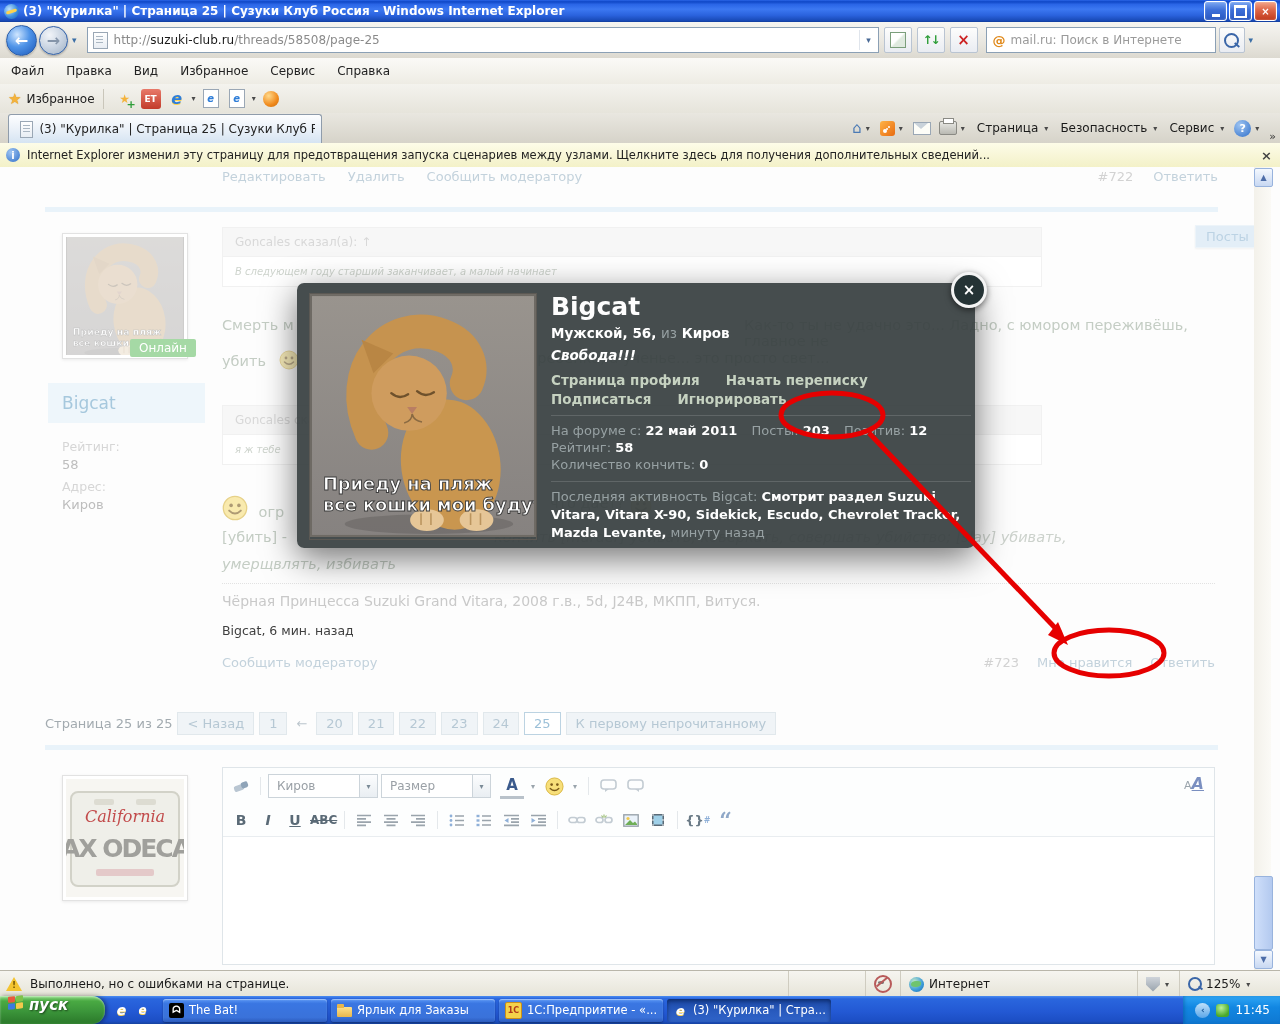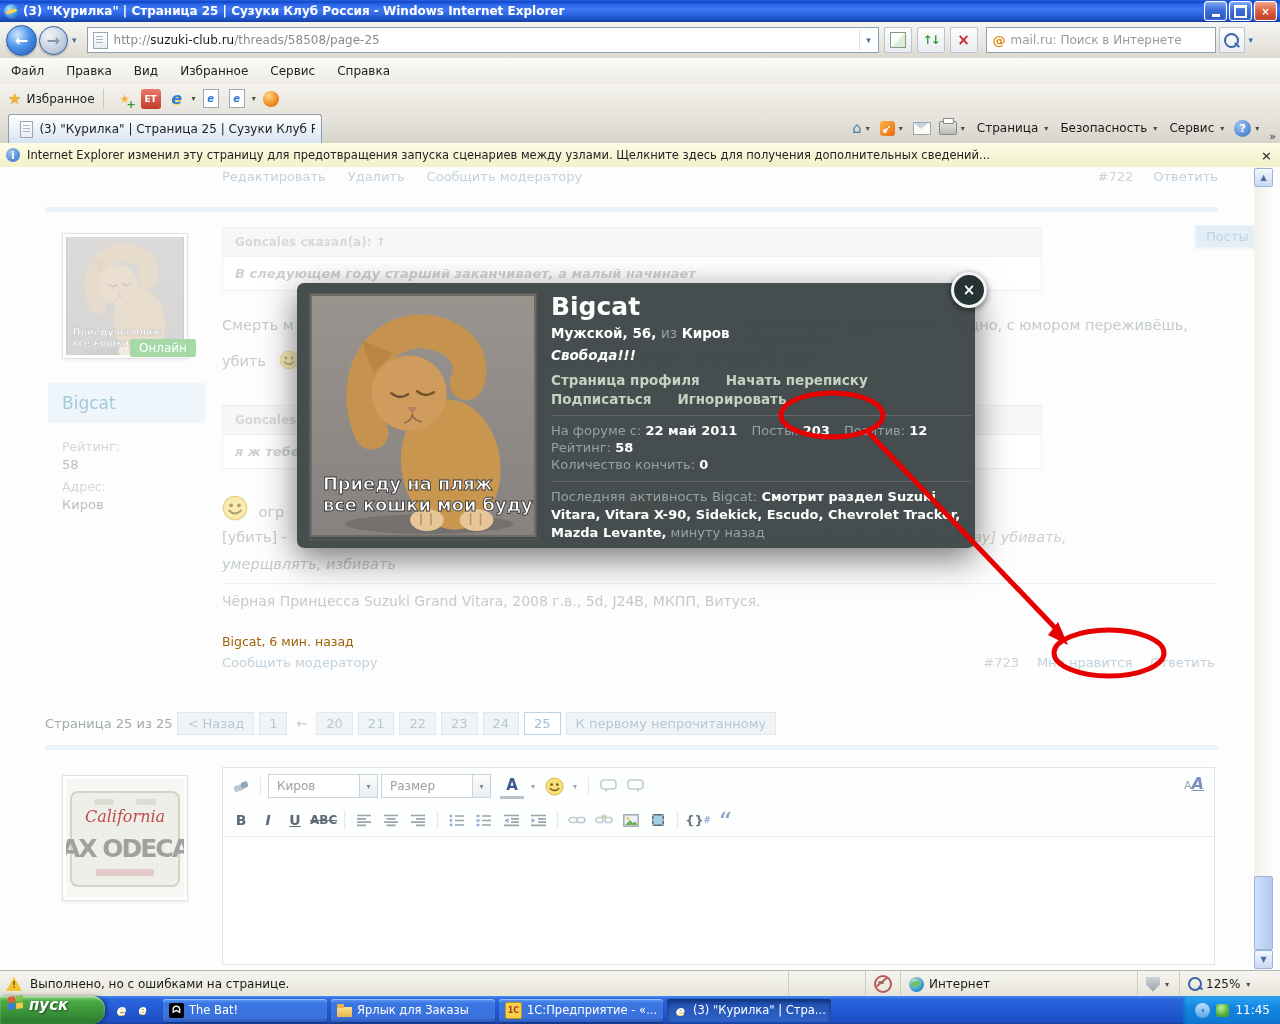--- a/index.html
+++ b/index.html
@@ -81,23 +81,23 @@
   .p722{position:absolute;left:222px;top:2px;right:62px;display:flex;font-size:13px;}
   .p722 .gap{margin-right:22px;} .p722 .right{margin-left:auto;display:flex;gap:20px;}
   .sidebox{position:absolute;left:48px;top:60px;width:157px;}
   .avatarframe{position:absolute;left:14px;top:6px;width:118px;height:118px;background:#fff;border:1px solid #e2e2e2;box-shadow:0 1px 3px #00000014;padding:3px;}
   .avatarframe svg{opacity:.33;filter:saturate(.7);}
   .onlinebadge{position:absolute;left:82px;top:112px;background:#a5d9a5;color:#fff;font-size:12px;padding:2px 9px;border-radius:2px;}
   .namestrip{position:absolute;left:0;top:156px;width:157px;height:40px;background:#eef6fb;display:flex;align-items:center;}
   .namestrip span{margin-left:14px;font-size:17px;color:#a6c8dd;}
   .udata{position:absolute;left:14px;font-size:12.5px;}
   .msg{position:absolute;left:222px;top:60px;width:993px;font-size:14px;}
-  .quote{position:absolute;width:818px;border:1px solid #f1f1f1;background:#14532d;font-weight:bold;}
+  .quote{position:absolute;width:818px;border:1px solid #f1f1f1;background:#14532d;}
   .qhead{height:28px;line-height:28px;padding:0 12px;background:#f7f7f7;color:#d8d8d8;font-size:12px;border-bottom:1px solid #f1f1f1;}
-  .qbody{padding:9px 12px;font-style:italic;color:#ced4cd;font-size:13px;background:#fff;}
+  .qbody{padding:9px 12px;font-style:italic;color:#ced4cd;font-size:10px;background:#fff;}
   .pline{position:absolute;left:0;width:993px;color:#c4cdc4;font-size:14.5px;}
   .smiley{display:inline-block;vertical-align:-4px;}
   .dotted{position:absolute;left:0;width:993px;border-top:1px dotted #e2e2e2;}
   .pfoot{position:absolute;left:0;width:993px;display:flex;font-size:13px;}
   .pfoot .right{margin-left:auto;display:flex;gap:18px;align-items:flex-end;}
   .newbadge{position:absolute;left:1195px;top:58px;background:#e3eef7;border:1px solid #edf4f9;color:#bcd3e4;font-size:13px;padding:3px 10px;box-shadow:0 1px 2px #0000000d;}
   
   .pag{position:absolute;left:45px;top:545px;display:flex;align-items:center;gap:5px;font-size:13px;color:#a3abb0;}
   .pbtn{background:#f0f4f7;border:1px solid #e1e8ec;color:#b6c8d4;padding:3px 9px;font-size:13px;}
   .pbtn.cur{background:#fff;border:1px solid #bcd3e2;color:#9cc0d8;}
@@ -401,21 +401,21 @@
           <use href="#smileyg"></use>
         </svg>
     </div>
     <div class="pline" style="top:302px">
       <span>[убить] -</span>
       <span style="position:absolute;left:272px;font-style:italic;color:#ccd2cc">кончить [murder] убивать, ковёркать, совершать убийство; [slay] убивать,</span>
     </div>
     <div class="pline" style="top:329px;font-style:italic">умерщвлять, избивать</div>
     <div class="dotted" style="top:356px"></div>
     <div class="pline" style="top:366px;color:#c9c9c9;font-size:14px">Чёрная Принцесса Suzuki Grand Vitara, 2008 г.в., 5d, J24B, МКПП, Витуся.</div>
-    <div class="pline" style="top:407px;color:#a16207;font-size:12.5px">Bigcat, 6 мин. назад</div>
+    <div class="pline" style="top:396px;color:#404040;font-size:12.5px">Bigcat, 6 мин. назад</div>
     <div class="pfoot" style="top:428px">
       <span class="fadelink">Сообщить модератору</span>
       <span class="right">
         <span class="fadegray">#723</span>
         <span class="fadelink">Мне нравится</span>
         <span class="fadelink">Ответить</span>
       </span>
     </div>
   </div>
 

